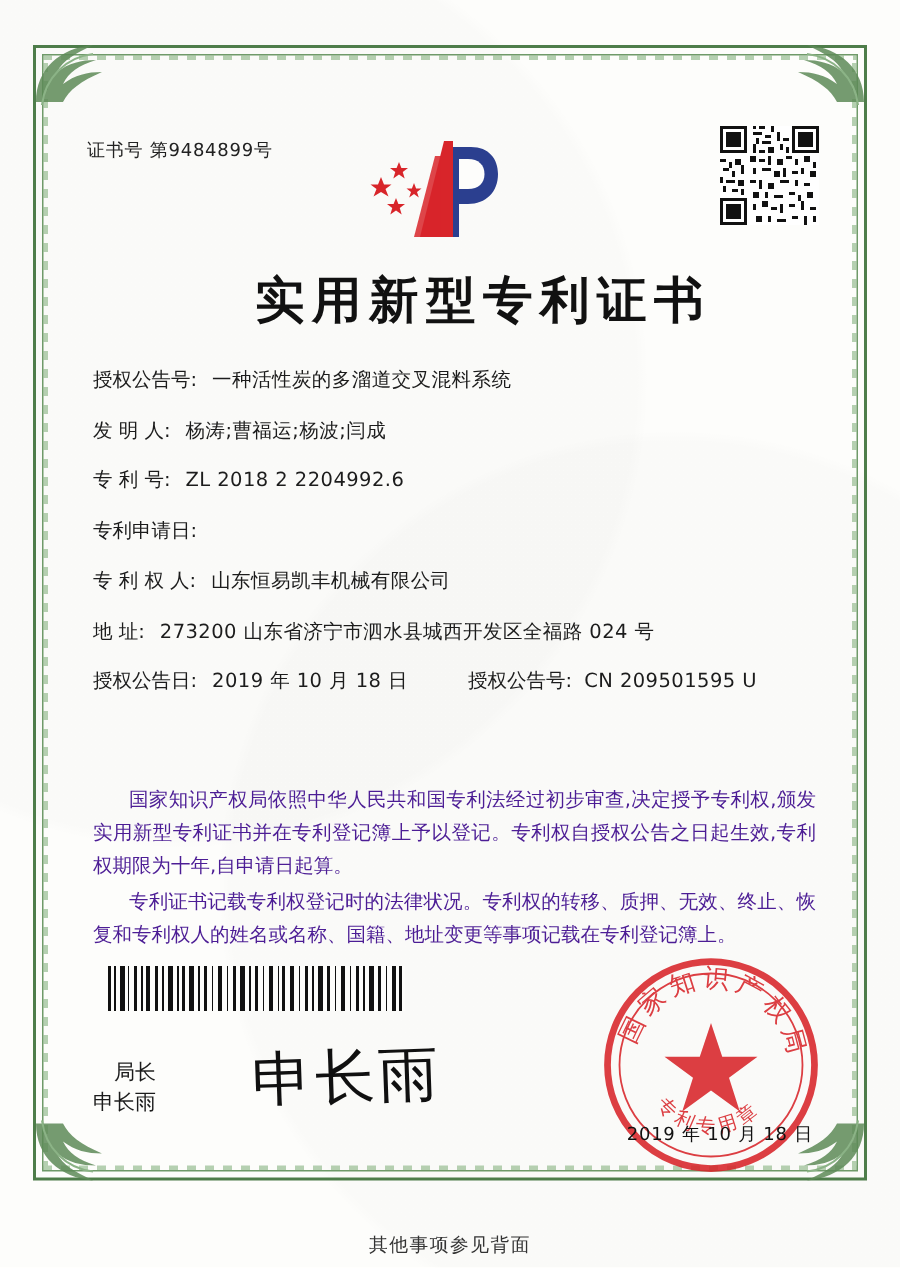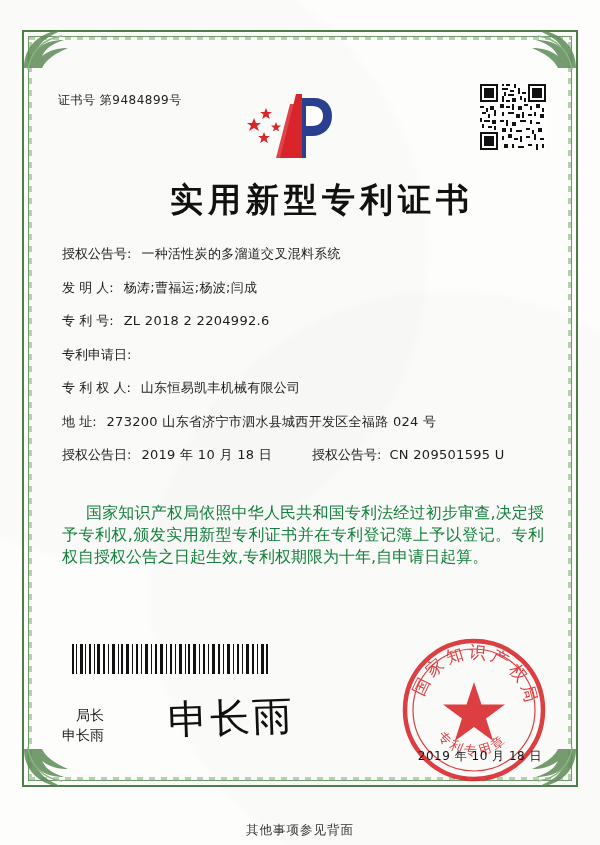--- a/index.html
+++ b/index.html
@@ -139,25 +139,25 @@
     display: flex;
     align-items: center;
   }
   .grant .col2 .value { margin-left: 8px; }
 
   
   .paras {
     position: absolute;
     left: 62px;
     right: 56px;
-    top: 502px;
-    font-size: 16px;
+    top: 523px;
+    font-size: 13px;
     line-height: 22px;
     text-align: justify;
-    color: #15803d;
+    color: #4c1d95;
   }
   .paras p { margin: 0 0 2px 0; text-indent: 24px; }
 
   
   .barcode {
     position: absolute;
     left: 70px;
     top: 644px;
     width: 200px;
     height: 30px;
@@ -407,20 +407,21 @@
       <span class="col2">
         <span class="label">授权公告号:</span>
         <span class="value">CN 209501595 U</span>
       </span>
     </div>
 
   </div>
 
   <div class="paras">
     <p>国家知识产权局依照中华人民共和国专利法经过初步审查,决定授予专利权,颁发实用新型专利证书并在专利登记簿上予以登记。专利权自授权公告之日起生效,专利权期限为十年,自申请日起算。</p>
+    <p>专利证书记载专利权登记时的法律状况。专利权的转移、质押、无效、终止、恢复和专利权人的姓名或名称、国籍、地址变更等事项记载在专利登记簿上。</p>
   </div>
 
   <div class="barcode">
     <svg viewBox="0 0 200 30" shape-rendering="crispEdges">
       <rect width="200" height="30" fill="#fdfdfb"></rect>
       <g fill="#111">
         <rect x="2" y="0" width="2" height="30"></rect>
           <rect x="6" y="0" width="1" height="30"></rect>
         <rect x="10" y="0" width="3" height="30"></rect>
           <rect x="15" y="0" width="1" height="30"></rect>

